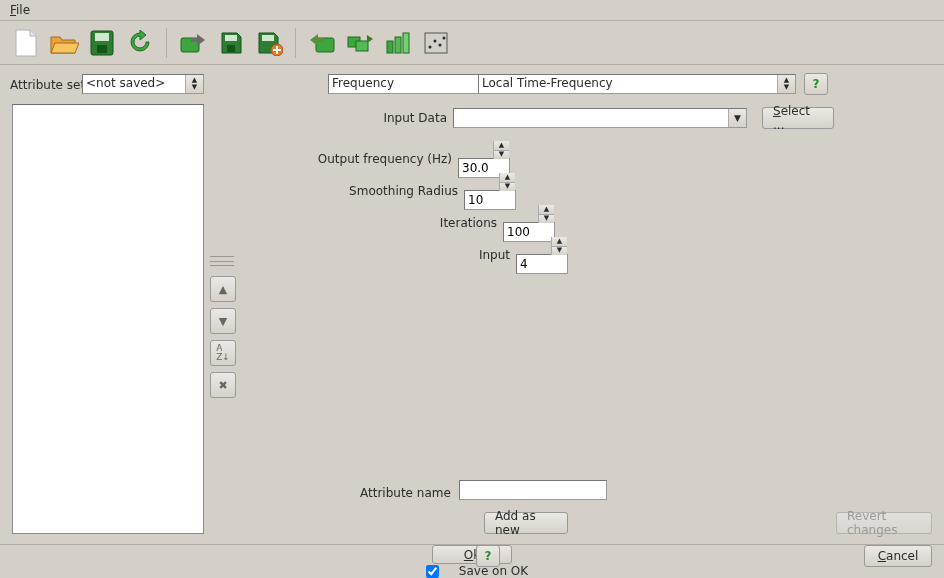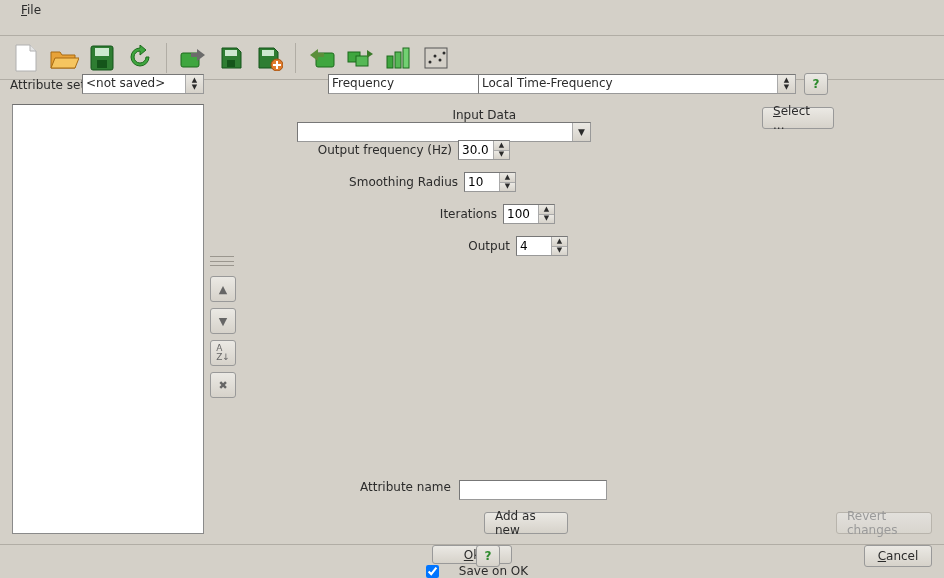--- a/index.html
+++ b/index.html
@@ -9,23 +9,23 @@
     height: 578px;
     background: #d4d0c8;
     font-family: "DejaVu Sans", "Liberation Sans", Arial, sans-serif;
     font-size: 12px;
     color: #2b2b2b;
     overflow: hidden;
   }
 
   
   .menubar {
-    height: 36px;
+    height: 21px;
     line-height: 21px;
-    padding: 0 17px;
+    padding: 0 6px;
     border-bottom: 1px solid #b1ada5;
     box-sizing: border-box;
   }
   .menubar .menu-item {
     display: inline-block;
     padding: 0 4px;
     cursor: default;
   }
   .mn { text-decoration: underline; }
 
@@ -154,44 +154,44 @@
     border-radius:3px;
     background: linear-gradient(#ebe9e4,#d6d2ca);
     display:flex; align-items:center; justify-content:center;
     font-size:11px;
     color:#666;
   }
 
   
   .param-row { position:absolute; display:flex; align-items:center; }
   .param-row label { min-width:150px; text-align:right; margin-right:6px; }
-  .row-input-data { left:297px; top:42px;flex-direction:column; }
+  .row-input-data { left:297px; top:42px; }
   .row-input-data .combo { width:294px; }
   .row-output-freq { left:302px; top:74px; }
   .row-smoothing { left:308px; top:106px; }
   .row-iterations { left:347px; top:138px; }
   .row-margin { left:360px; top:170px; }
   .spin-wrap { position:relative; display:inline-block; }
-  .spin-wrap .spin { width:52px; padding-right:12px; }
+  .spin-wrap .spin { width:52px; padding-right:12px;margin-top:18px; }
   .spin-btns {
     position:absolute; right:1px; top:1px; height:18px; width:15px;
     display:flex; flex-direction:column;
     border-left:1px solid #aaa;
   }
   .spin-btns div{
     flex:1;
     background:linear-gradient(#ebe9e4,#d6d2ca);
     display:flex;align-items:center;justify-content:center;
     font-size:7px; line-height:1;
   }
   .spin-btns div:first-child{ border-bottom:1px solid #aaa;}
 
   .select-btn { position:absolute; left:762px; top:41px; width:72px; }
 
-  .attr-name-row { position:absolute; left:360px; top:414px; display:flex; align-items:flex-start; }
+  .attr-name-row { position:absolute; left:360px; top:414px; display:flex; align-items:flex-end; }
   .attr-name-row label{ margin-right:8px; }
   .attr-name-row .textfield{ width:148px; }
 
   .add-btn { position:absolute; left:484px; top:446px; width:84px; }
   .revert-btn { position:absolute; right:12px; top:446px; width:96px; color:#9a9a9a; border-color:#b8b4ac; background:linear-gradient(#e2e0dc,#d8d5ce); }
 
   
   .bottom {
     position:absolute;
     left:0; right:0; bottom:0;
@@ -366,21 +366,21 @@
     <span class="spin-wrap">
       <input type="text" class="spin" value="100" style="">
       <span class="spin-btns">
           <div>▲</div>
           <div>▼</div>
         </span>
     </span>
   </div>
 
   <div class="param-row row-margin">
-    <label>Output</label>
+    <label>Input</label>
     <span class="spin-wrap">
       <input type="text" class="spin" value="4" style="">
       <span class="spin-btns">
           <div>▲</div>
           <div>▼</div>
         </span>
     </span>
   </div>
 
   <div class="attr-name-row">

